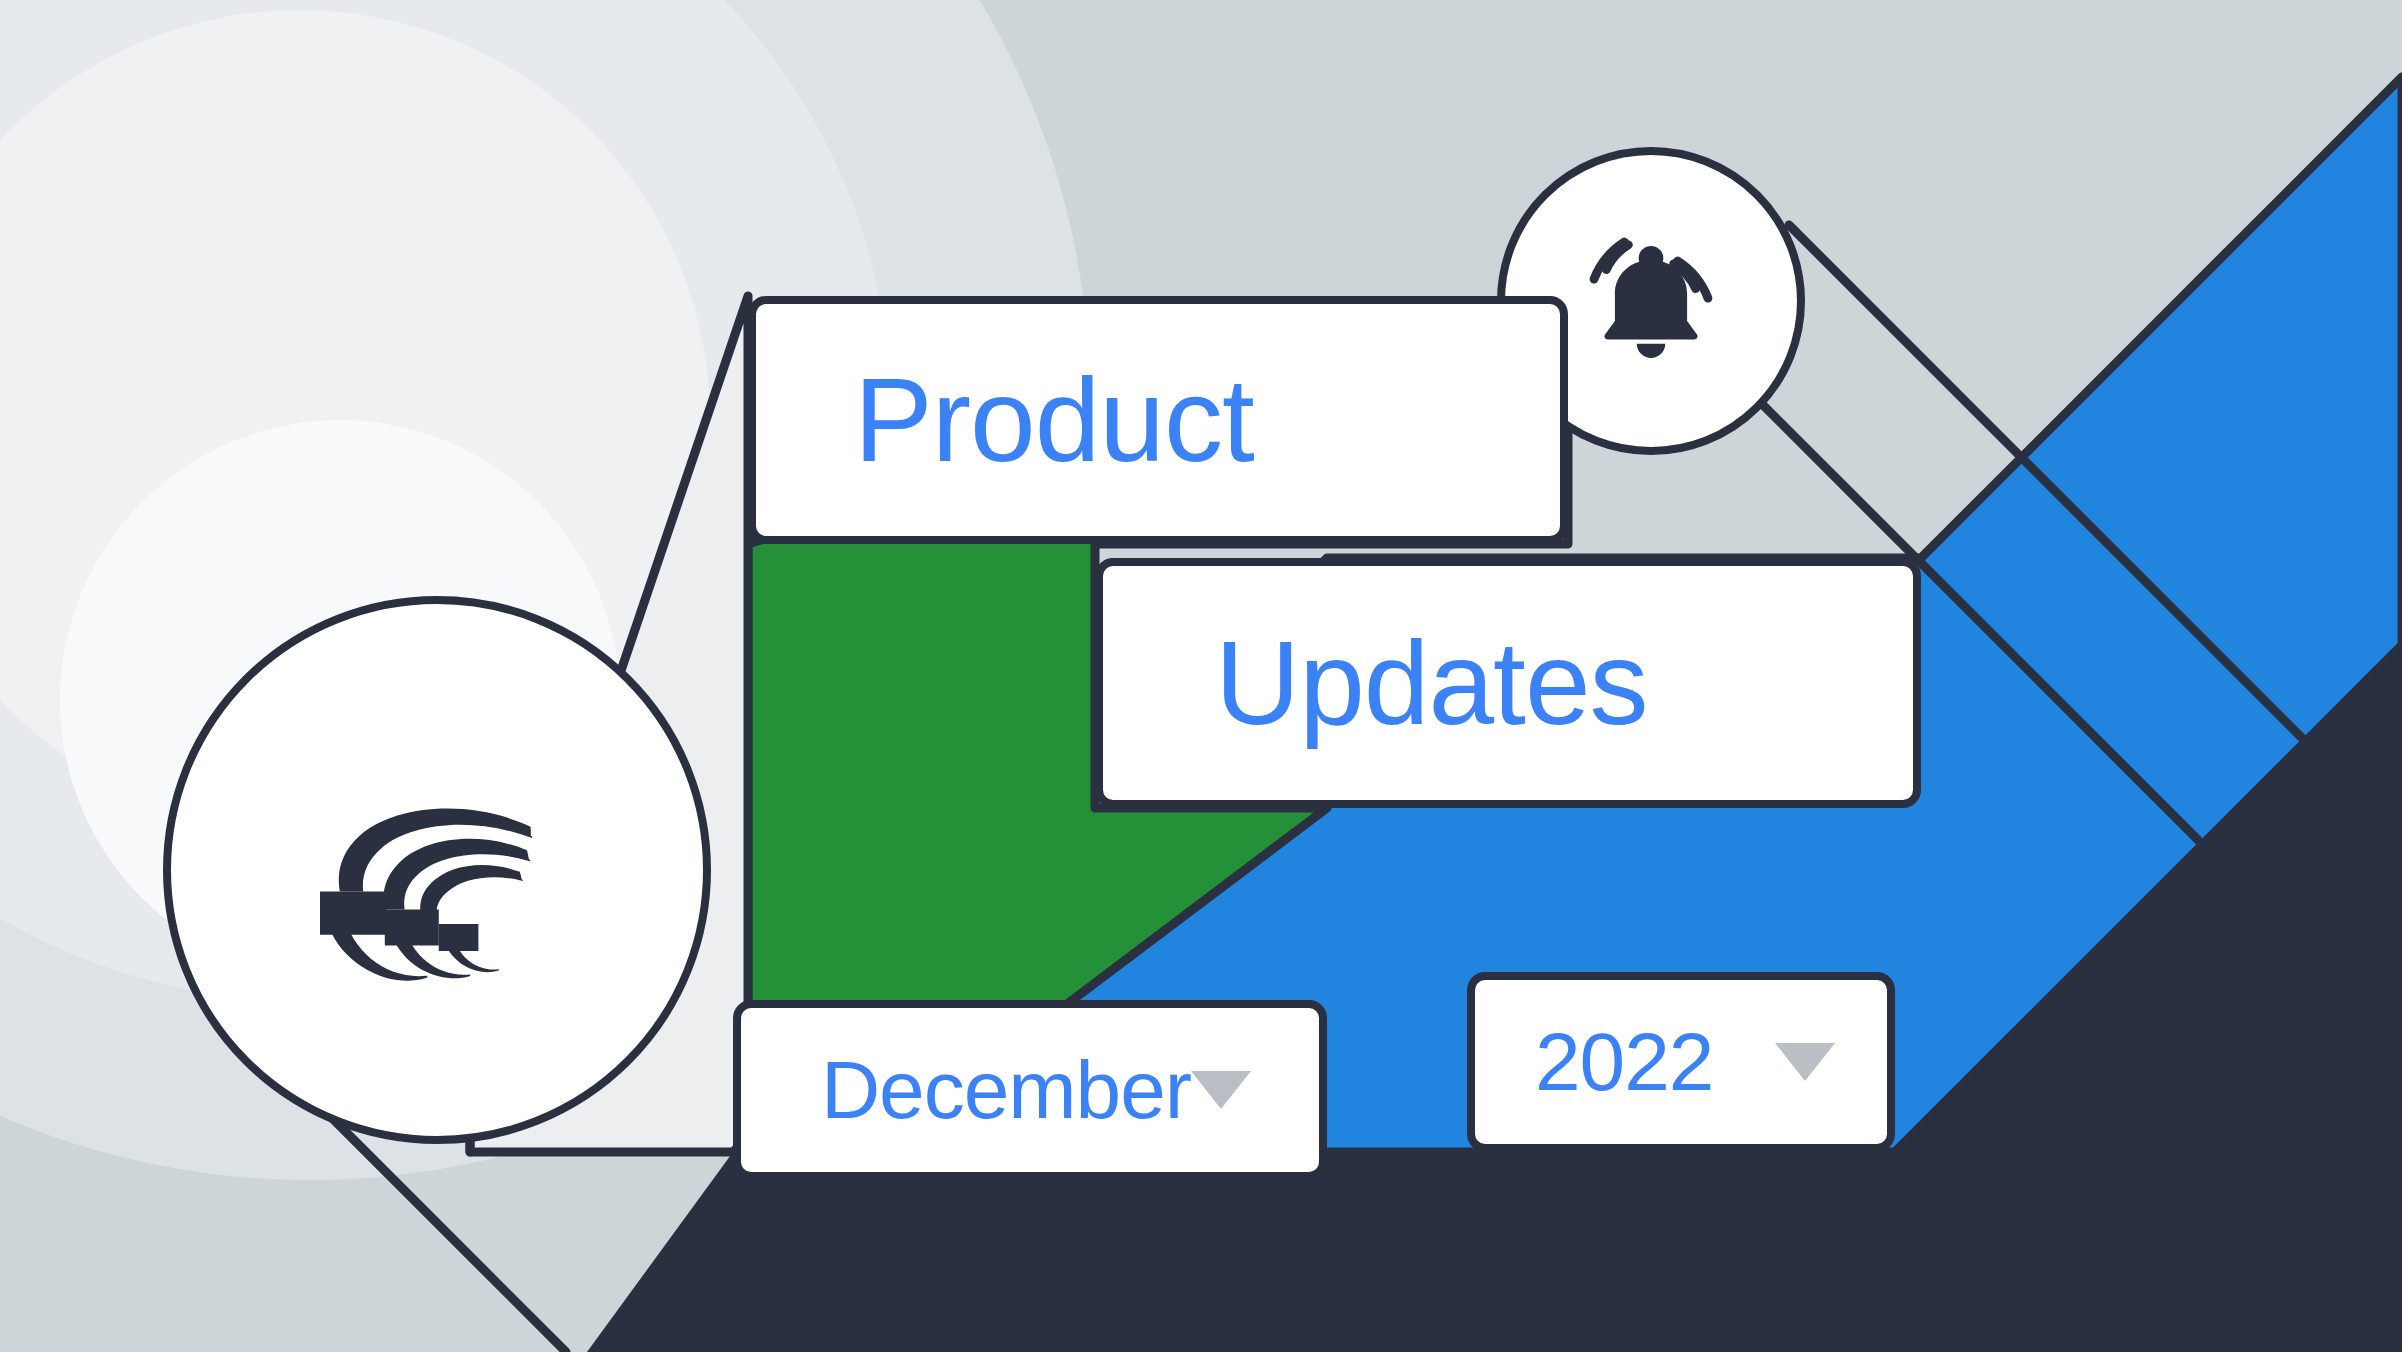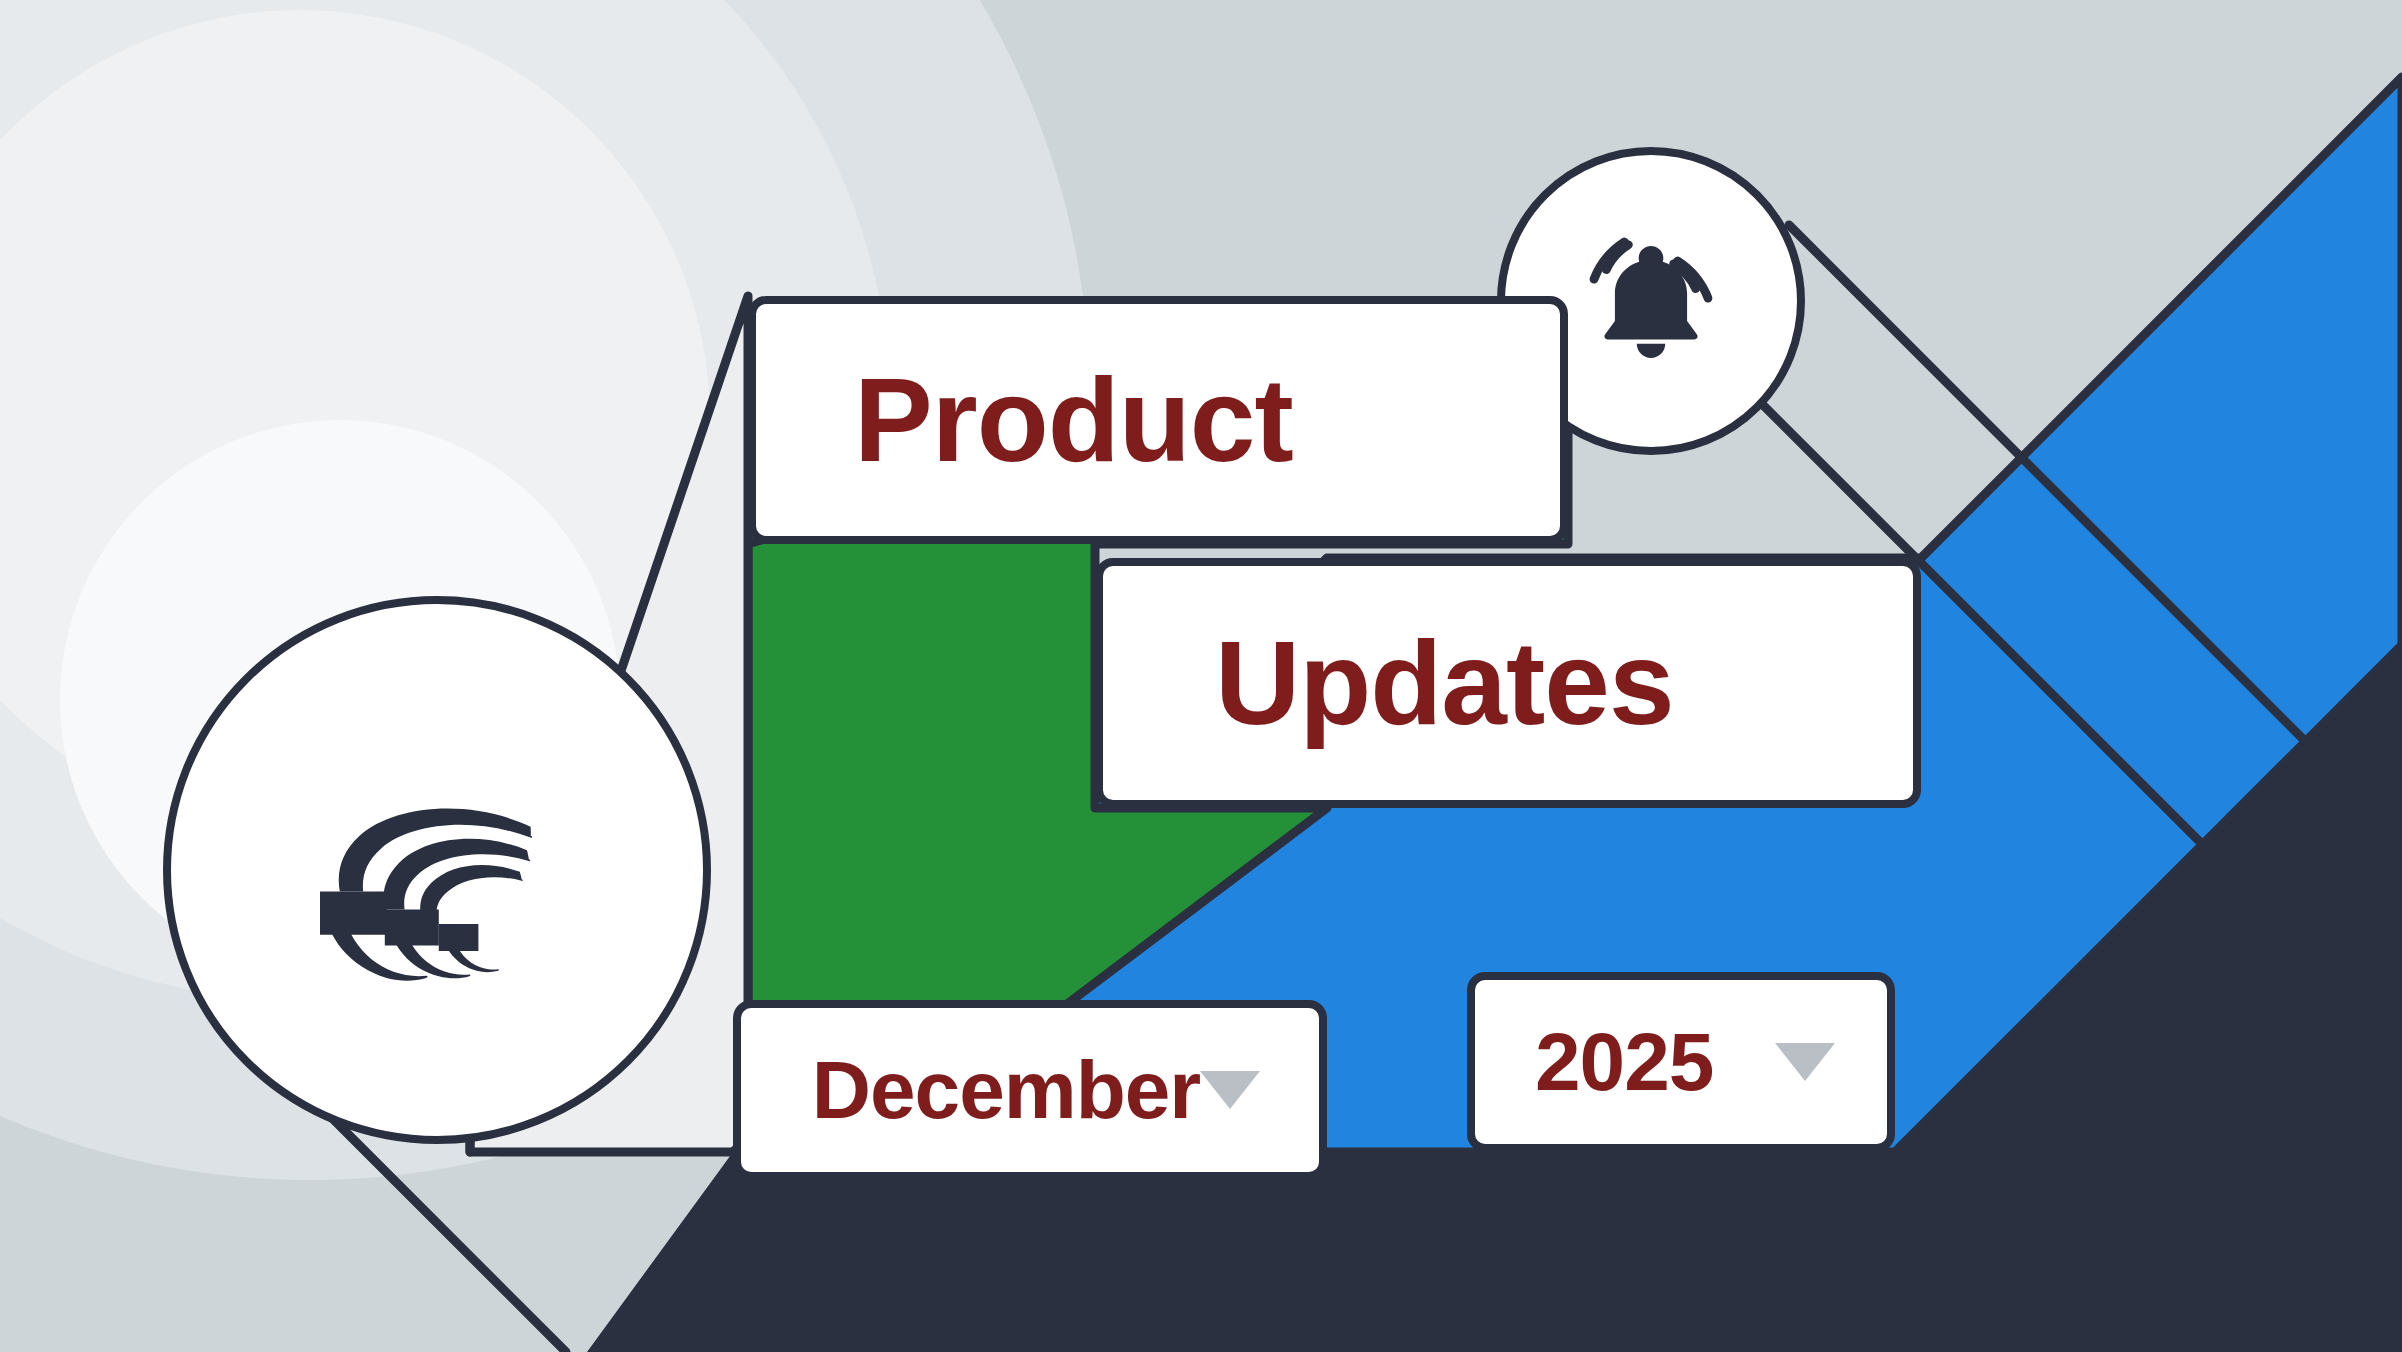--- a/index.html
+++ b/index.html
@@ -27,22 +27,22 @@
   .card{
     position:absolute;
     background:#ffffff;
     border:8px solid #2b3040;
     border-radius:18px;
     box-sizing:border-box;
     display:flex;
     align-items:center;
   }
   .card .label{
-    color:#7f1d1d;
-    font-weight:bold;
+    color:#3b82f6;
+    font-weight:normal;
     letter-spacing:-1px;
     white-space:nowrap;
     line-height:1;
   }
 
   #card-product{left:748px;top:296px;width:820px;height:248px;}
   #card-product .label{font-size:118px;padding-left:98px;}
 
   #card-updates{left:1095px;top:558px;width:826px;height:250px;}
   #card-updates .label{font-size:118px;padding-left:72px;margin-left:40px;}
@@ -147,17 +147,17 @@
   <div class="card" id="card-updates">
     <span class="label">Updates</span>
   </div>
 
   <div class="card" id="card-month">
     <span class="label">December</span>
     <span class="chev"></span>
   </div>
 
   <div class="card" id="card-year">
-    <span class="label">2025</span>
+    <span class="label">2022</span>
     <span class="chev"></span>
   </div>
 
 </div>
 
 </body></html>

